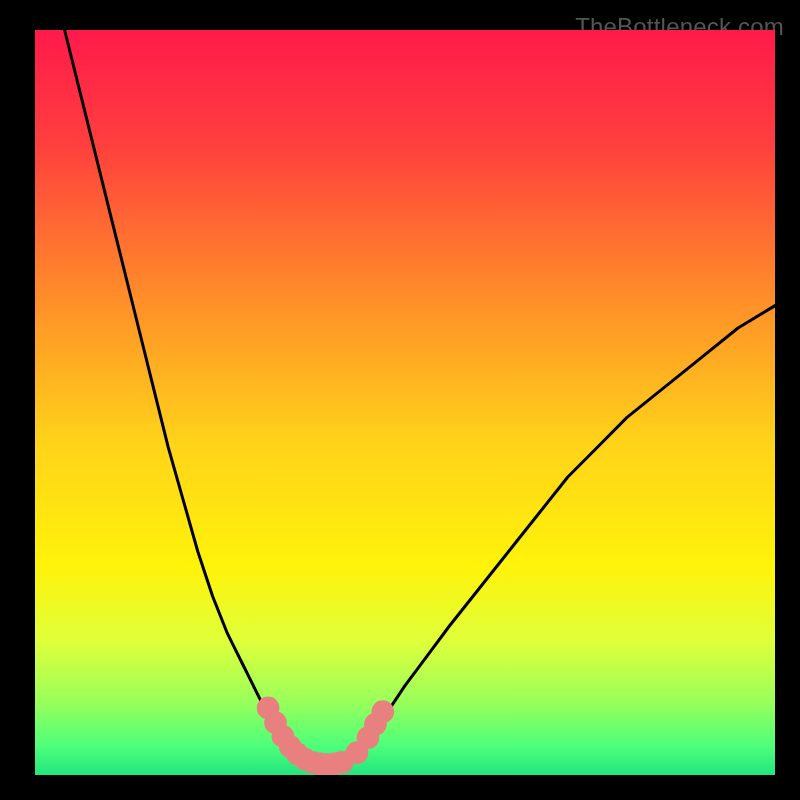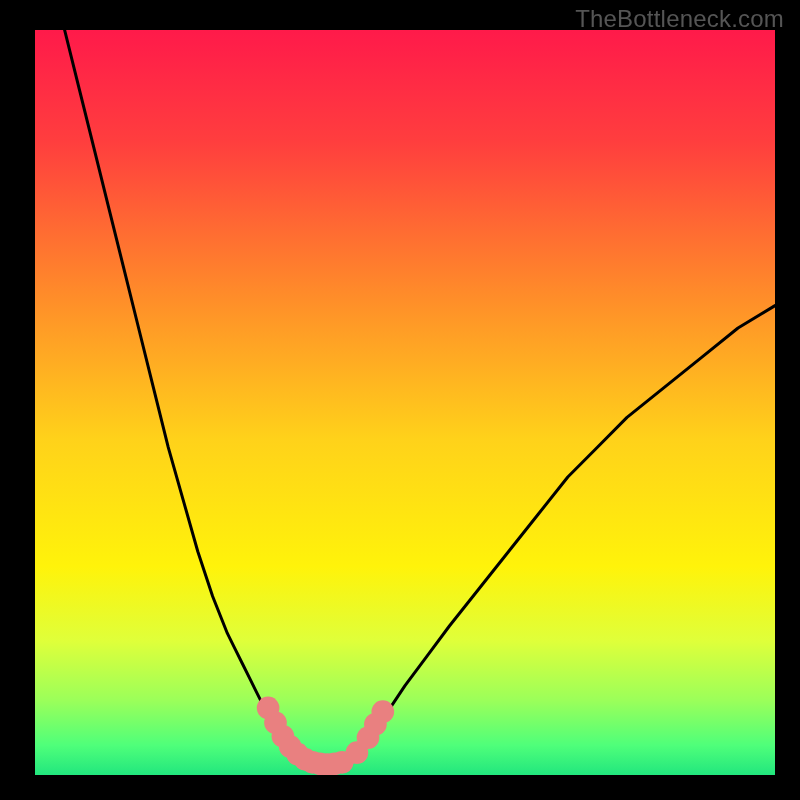--- a/index.html
+++ b/index.html
@@ -21,21 +21,21 @@
   }
   .plot {
     position: absolute;
     left: 35px;
     top: 30px;
     width: 740px;
     height: 745px;
   }
   .watermark {
     position: absolute;
-    top: 5px;
+    top: 13px;
     right: 16px;
     color: #555555;
     font-size: 24px;
     font-weight: 500;
     letter-spacing: 0.2px;
     font-family: Arial, Helvetica, sans-serif;
   }
   svg {
     display: block;
   }

